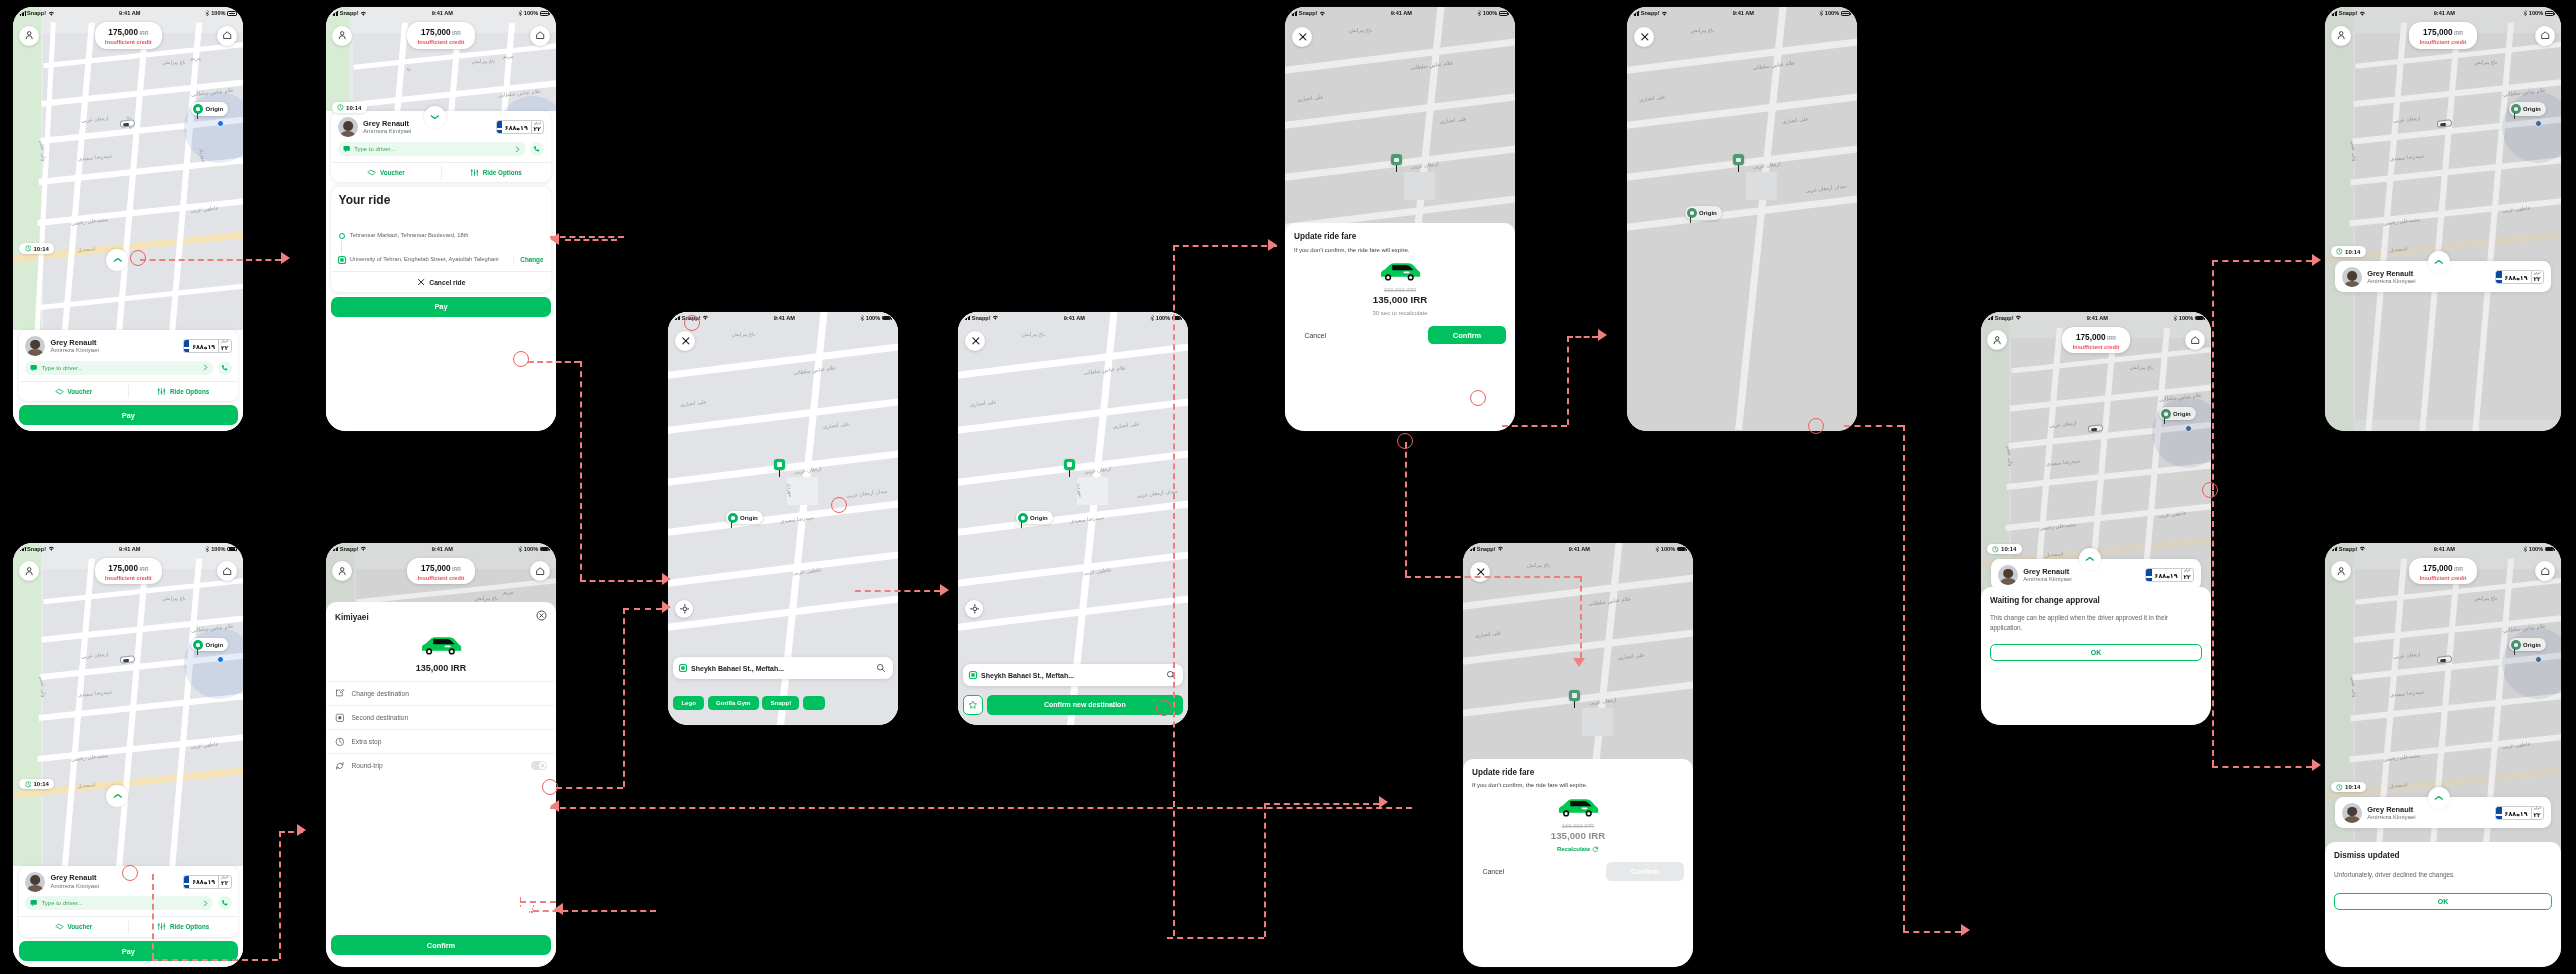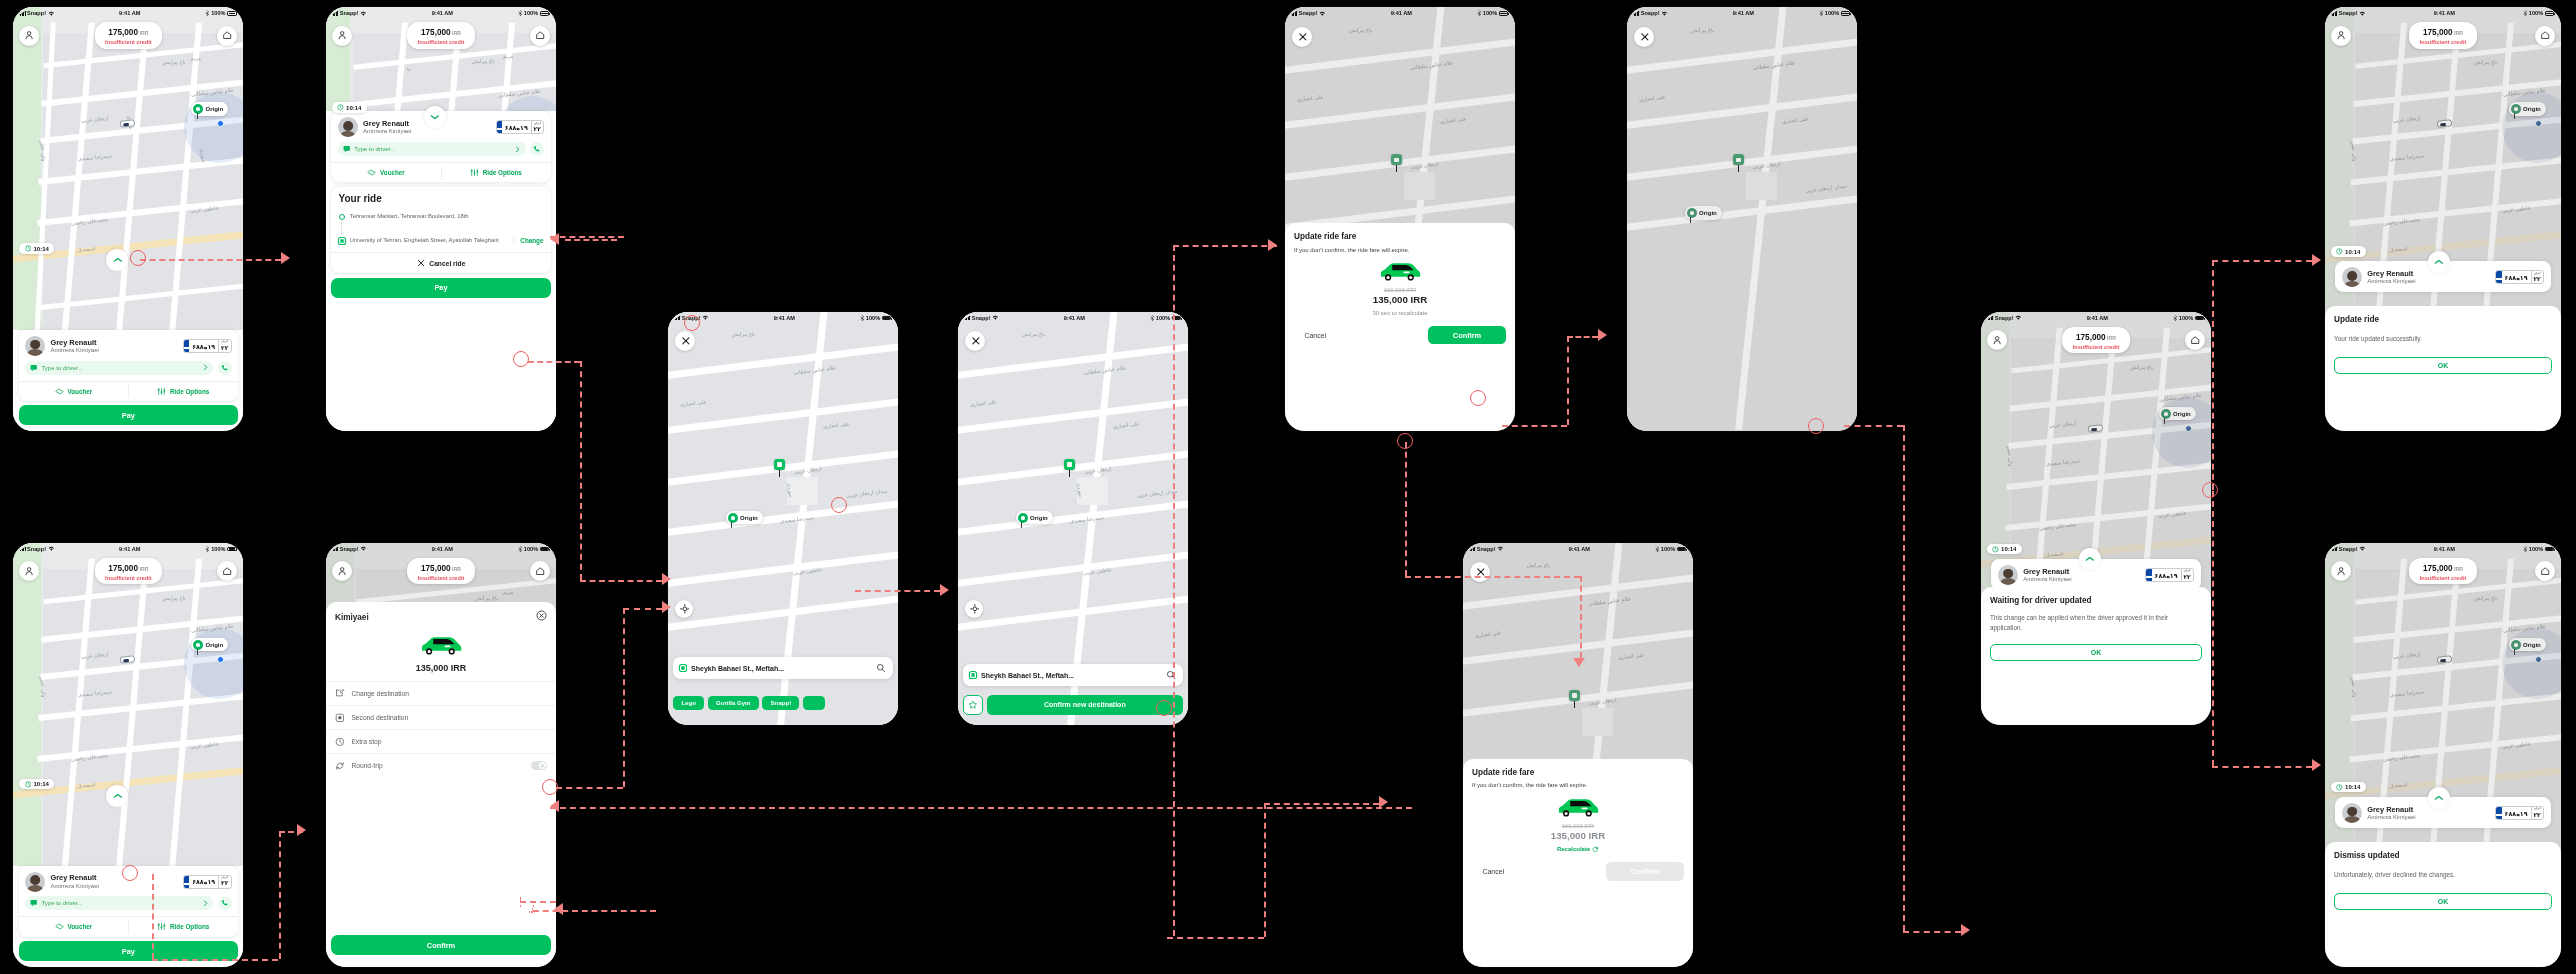--- a/index.html
+++ b/index.html
@@ -131,21 +131,21 @@
   .msgbox .txt { font-size:6px; color:#34a853; flex:1; }
   .callbtn { width:14px;height:14px;border-radius:50%;background:#e9f9f0;
              display:flex;align-items:center;justify-content:center; flex:none;}
 
   .actrow { display:flex; border-top:0.7px solid #eceef0; }
   .act { flex:1; display:flex; align-items:center; justify-content:center; gap:3.7px;
          padding:5.2px 0; font-size:6.3px; font-weight:bold; color:#00a859; position:relative; }
   .act + .act::before { content:""; position:absolute; left:0; top:14%; bottom:14%; width:0.7px; background:#eceef0;}
 
   .yourride { padding:6.7px 7.4px 0; }
-  .yr-title { font-size:10px; font-weight:bold; color:#202124; margin-bottom:6px; }
+  .yr-title { font-size:12px; font-weight:bold; color:#202124; margin-bottom:22px; }
   .yr-item { display:flex; gap:5.2px; align-items:flex-start; padding:2.2px 0; position:relative;}
   .yr-dot { width:6px;height:6px;border-radius:50%;border:1.6px solid #00b661;background:#fff;
             flex:none; margin-top:1.5px;}
   .yr-sq { width:6px;height:6px;border-radius:1.5px;background:#00c060;flex:none;margin-top:1.5px;
            box-shadow:inset 0 0 0 1.3px #fff, 0 0 0 1.1px #00c060;}
   .yr-txt { font-size:5.8px; color:#5f6368; line-height:1.35; flex:1; }
   .yr-change { font-size:6.3px; font-weight:bold; color:#00a859; padding-left:6px;
                border-left:0.7px solid #eceef0; align-self:center;}
   .yr-connector{position:absolute;left:2.5px;top:10.4px;height:13.4px;border-left:1px dotted #c3d9cc;}
   .cancel-row { display:flex;align-items:center;justify-content:center;gap:4.5px;
@@ -1091,21 +1091,21 @@
             <span class="sep"></span>
               <span class="city">
                 <small>ایران</small>
                 <b>۲۲</b>
               </span>
           </div>
         </div>
       </div>
 
       <div class="dialog" style="height:138px;">
-        <div class="dlg-title">Waiting for driver updated</div>
+        <div class="dlg-title">Waiting for change approval</div>
         <div class="dlg-body" style="padding:3px 0 12px;">This change can be applied when the driver approved it in their application.</div>
         <div class="outline-btn" style="margin:0 0 10.4px;">OK</div>
       </div>
     </div>
   </div>
   <div class="hotspot sm" style="left:2202px;top:482px;"></div>
 
   <div class="phone" style="left:2325px;top:7.4px;width:236px;height:424px;">
     <div class="phone-inner">
       <div class="map dim">
@@ -1210,25 +1210,20 @@
               <span class="num">۱۹ه۶۸۸</span>
             <span class="sep"></span>
               <span class="city">
                 <small>ایران</small>
                 <b>۲۲</b>
               </span>
           </div>
         </div>
       </div>
 
-      <div class="dialog" style="height:125px;">
-        <div class="dlg-title">Update ride</div>
-        <div class="dlg-body" style="padding:4.5px 0 13.4px;">Your ride updated successfully.</div>
-        <div class="outline-btn" style="margin:0 0 10.4px;">OK</div>
-      </div>
     </div>
   </div>
 
   <div class="phone" style="left:13.4px;top:543px;width:230px;height:424px;">
     <div class="phone-inner">
       <div class="map">
         <div class="park" style="left:-6px;top:0;width:34px;height:424px;"></div>
         <div class="park" style="left:149px;top:45px;width:42px;height:25px;"></div>
         <div class="blk" style="left:30px;top:26px;width:208px;height:387px;"></div>
         <div class="road" style="left:30px;top:45px;width:216px;height:5.2px;transform:rotate(-6deg);"></div>

